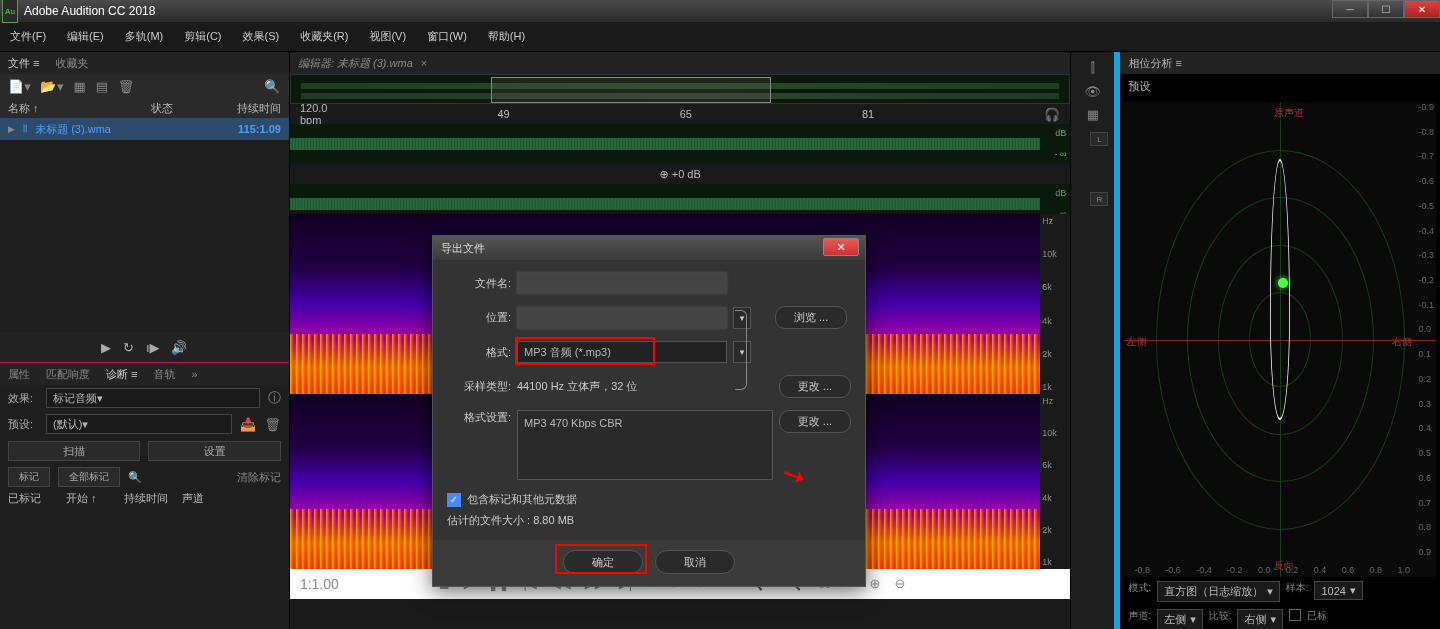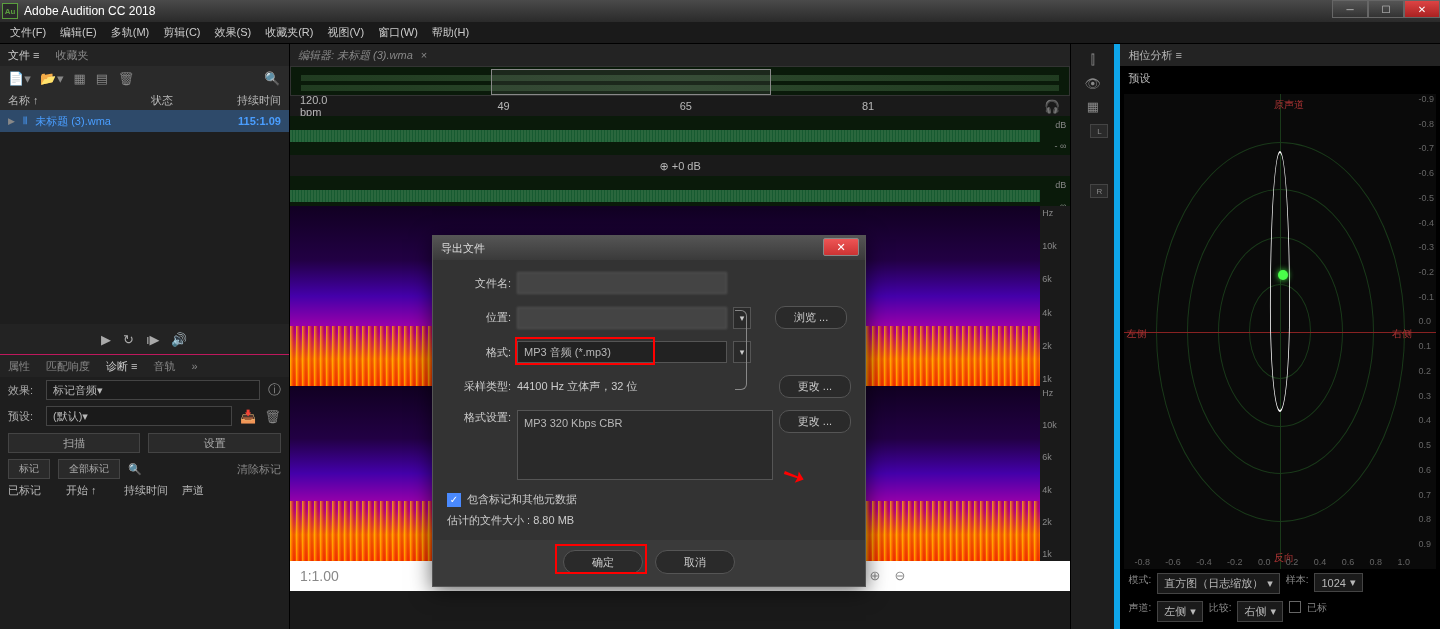--- a/index.html
+++ b/index.html
@@ -1,23 +1,23 @@
 <!DOCTYPE html>
 <html><head>
 <meta charset="utf-8">
 <style>
 *{box-sizing:border-box;margin:0;padding:0;font-family:"Microsoft YaHei",Arial,sans-serif;font-size:11px;color:#b8b8b8;user-select:none}
 body{background:#000;width:1440px;height:629px;overflow:hidden}
 .titlebar{height:22px;background:linear-gradient(#4a4a4a,#2a2a2a);display:flex;align-items:center;padding:0 2px;position:relative}
-.app-icon{width:16px;height:16px;background:#2a2a2a;border:1px solid #5a9e3e;display:flex;align-items:center;justify-content:center;font-size:8px;font-weight:bold;color:#5a9e3e;margin-right:6px}
+.app-icon{width:16px;height:24px;background:#2a2a2a;border:1px solid #5a9e3e;display:flex;align-items:center;justify-content:center;font-size:8px;font-weight:bold;color:#5a9e3e;margin-right:6px}
 .title{color:#fff;font-size:12px}
 .win-controls{position:absolute;right:0;top:0;display:flex}
 .win-btn{width:36px;height:18px;background:linear-gradient(#555,#333);border:1px solid #666;display:flex;align-items:center;justify-content:center;color:#ccc;font-size:10px}
 .win-close{background:linear-gradient(#d44,#a22);color:#fff}
-.menubar{height:22px;background:#1a1a1a;border-bottom:1px solid #000;display:flex;align-items:center;padding:0 6px;gap:6px}
+.menubar{height:30px;background:#1a1a1a;border-bottom:1px solid #000;display:flex;align-items:center;padding:0 6px;gap:13px}
 .menu-item{padding:2px 4px;color:#ccc}
 .workspace{display:flex;height:585px;background:#1a1a1a}
 .left-panel{width:330px;background:#be185d;border-right:1px solid #000;display:flex;flex-direction:column}
 .panel-tabs{height:22px;background:#232323;display:flex;align-items:center;padding:0 8px;gap:16px}
 .tab{color:#888}
 .tab.active{color:#ccc}
 .panel-toolbar{height:24px;background:#2a2a2a;display:flex;align-items:center;padding:0 8px;gap:10px}
 .tb-icon{color:#888;font-size:13px}
 .file-list-header{height:20px;background:#2a2a2a;display:flex;align-items:center;padding:0 8px;gap:20px;font-size:10px;color:#888}
 .fh-name{flex:1}
@@ -420,21 +420,21 @@
       <div class="red-box" style="left:68px;top:-4px;width:140px;height:28px"></div>
     </div>
     <div class="bracket"></div>
     <div class="dlg-row">
       <span class="dlg-label">采样类型:</span>
       <span class="dlg-text" style="flex:1">44100 Hz 立体声，32 位</span>
       <span class="dlg-btn">更改 ...</span>
     </div>
     <div class="dlg-row" style="align-items:flex-start">
       <span class="dlg-label">格式设置:</span>
-      <div style="flex:1;background:#2a2a2a;border:1px solid #555;height:70px;padding:6px;color:#ccc"><span>MP3 320 Kbps CBR</span></div>
+      <div style="flex:1;background:#2a2a2a;border:1px solid #555;height:70px;padding:6px;color:#ccc"><span>MP3 470 Kbps CBR</span></div>
       <span class="dlg-btn" style="align-self:flex-start">更改 ...</span>
     </div>
     <div class="dlg-check">
       <span class="chk">✓</span>
       <span class="dlg-text">包含标记和其他元数据</span>
     </div>
     <div class="dlg-text">估计的文件大小 : 8.80 MB</div>
     <span class="red-arrow" style="right:60px;bottom:48px">➘</span>
   </div>
   <div class="dlg-footer" style="position:relative">

